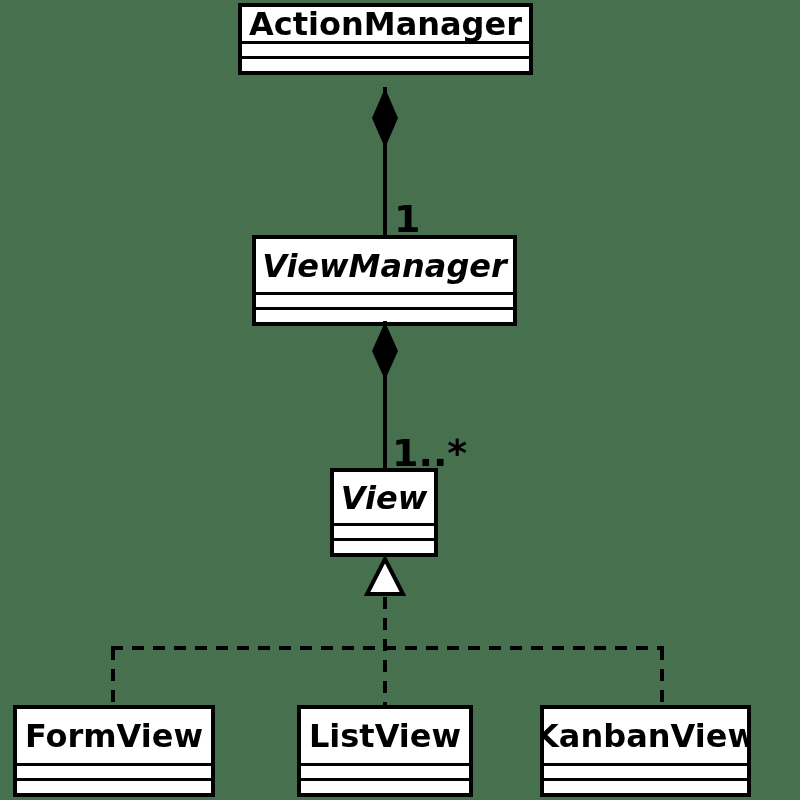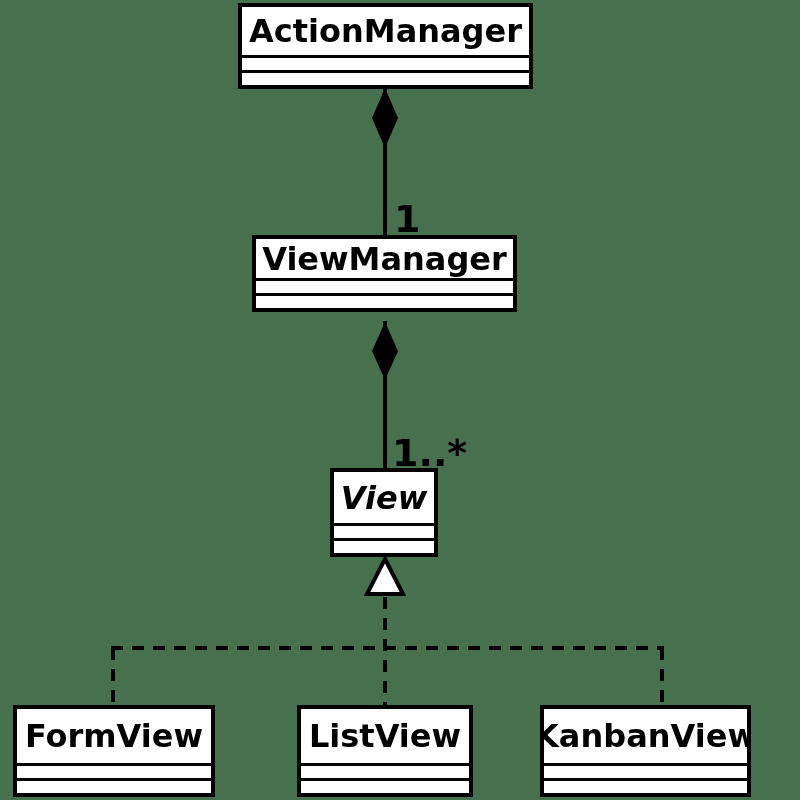--- a/index.html
+++ b/index.html
@@ -52,23 +52,23 @@
   .mult-label {
     position: absolute;
     font-weight: bold;
     font-size: 38px;
     line-height: 1;
     color: #000000;
     white-space: nowrap;
   }
   
   #cls-actionmanager { left: 238px; top: 3px;   width: 295px; }
-  #cls-actionmanager .uml-title { height: 48px; }
+  #cls-actionmanager .uml-title { height: 34px; }
   #cls-viewmanager   { left: 252px; top: 235px; width: 265px; }
-  #cls-viewmanager .uml-title { height: 39px; }
+  #cls-viewmanager .uml-title { height: 53px; font-style: italic; }
   #cls-view          { left: 330px; top: 468px; width: 108px; }
   #cls-view .uml-title { height: 51px; }
   #cls-formview      { left: 13px;  top: 705px; width: 202px; }
   #cls-listview      { left: 297px; top: 705px; width: 176px; }
   #cls-kanbanview    { left: 540px; top: 705px; width: 211px; }
   #cls-formview .uml-title, #cls-listview .uml-title, #cls-kanbanview .uml-title { height: 54px; }
 </style>
 </head>
 <body>
 

